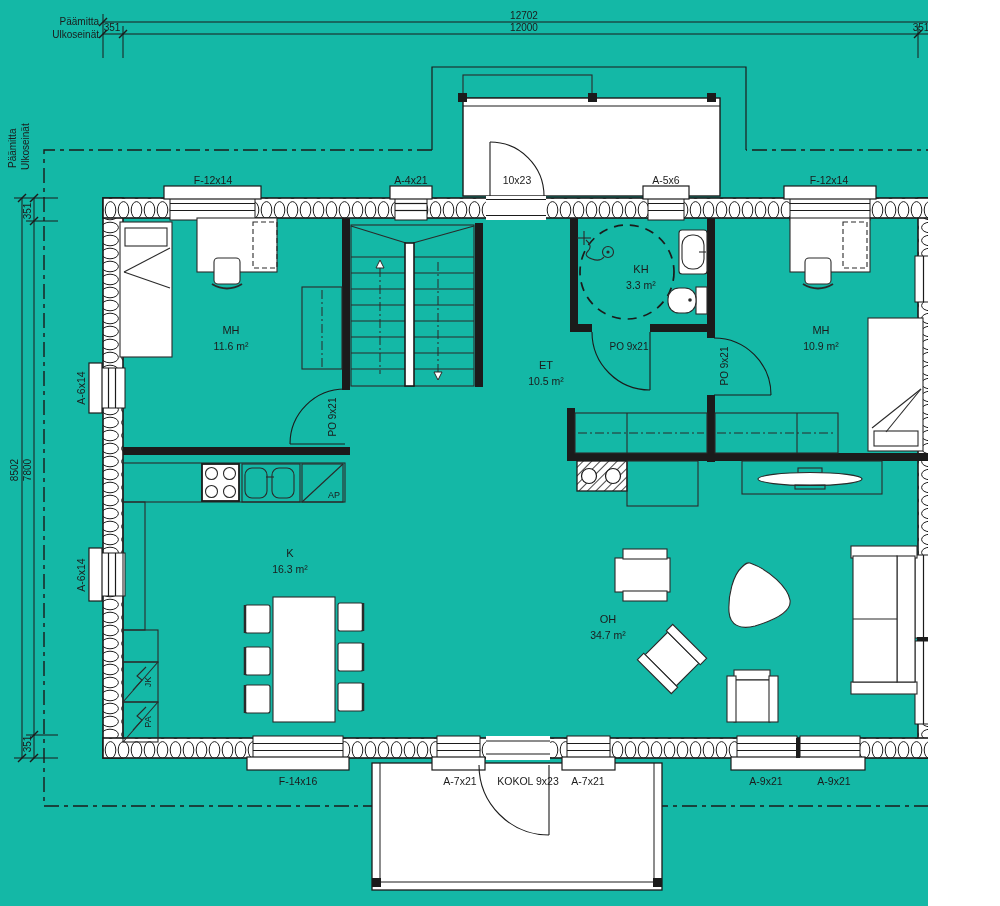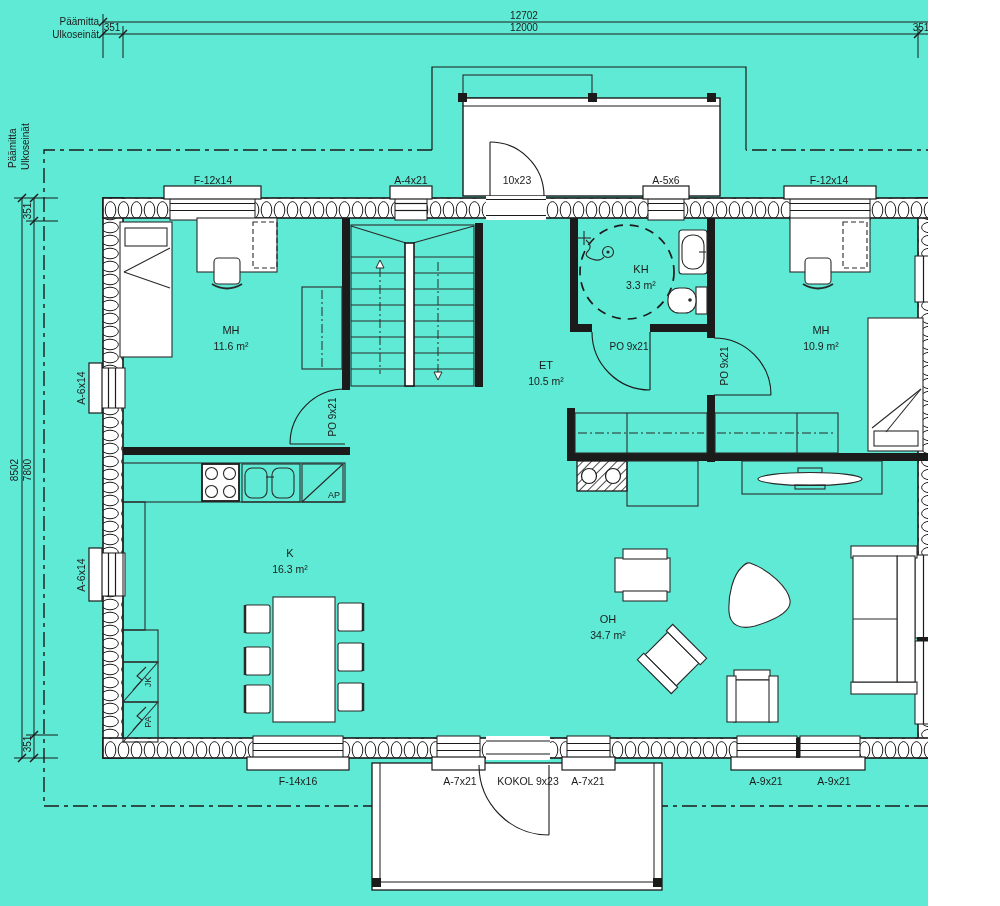--- a/index.html
+++ b/index.html
@@ -1,16 +1,16 @@
 <!DOCTYPE html>
 <html><head>
 <meta charset="utf-8">
 <style>
   html,body{margin:0;padding:0;background:#ffffff;}
-  .plan-wrap{width:928px;height:906px;background:#5eead4;position:relative;overflow:hidden;}
+  .plan-wrap{width:928px;height:906px;background:#14b8a6;position:relative;overflow:hidden;}
   svg text{font-family:"Liberation Sans","DejaVu Sans",sans-serif;fill:#1b1b1b;}
   .t-dim{font-size:10px;}
   .t-open{font-size:10.5px;}
   .t-room{font-size:11px;}
   .t-area{font-size:10.5px;}
   .t-door{font-size:10px;}
   .t-small{font-size:9px;}
   .ln{stroke:#1b1b1b;stroke-width:1;fill:none;}
   .ln12{stroke:#1b1b1b;stroke-width:1.2;fill:none;}
   .wallrect{stroke:#1b1b1b;stroke-width:1.6;}

